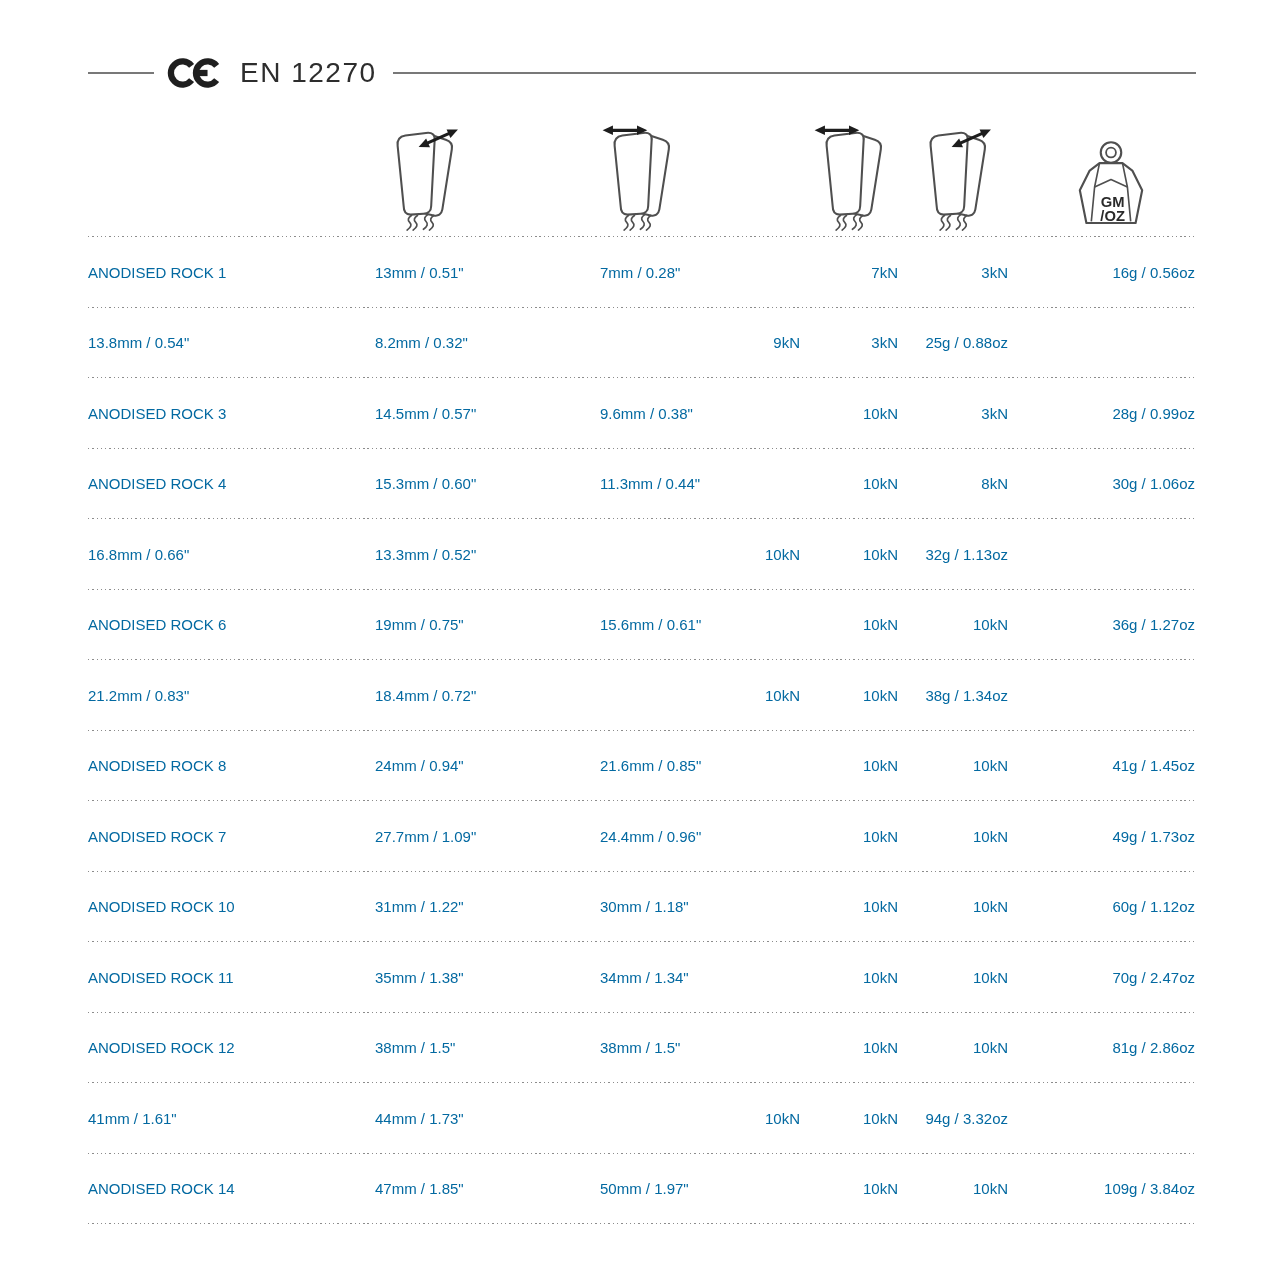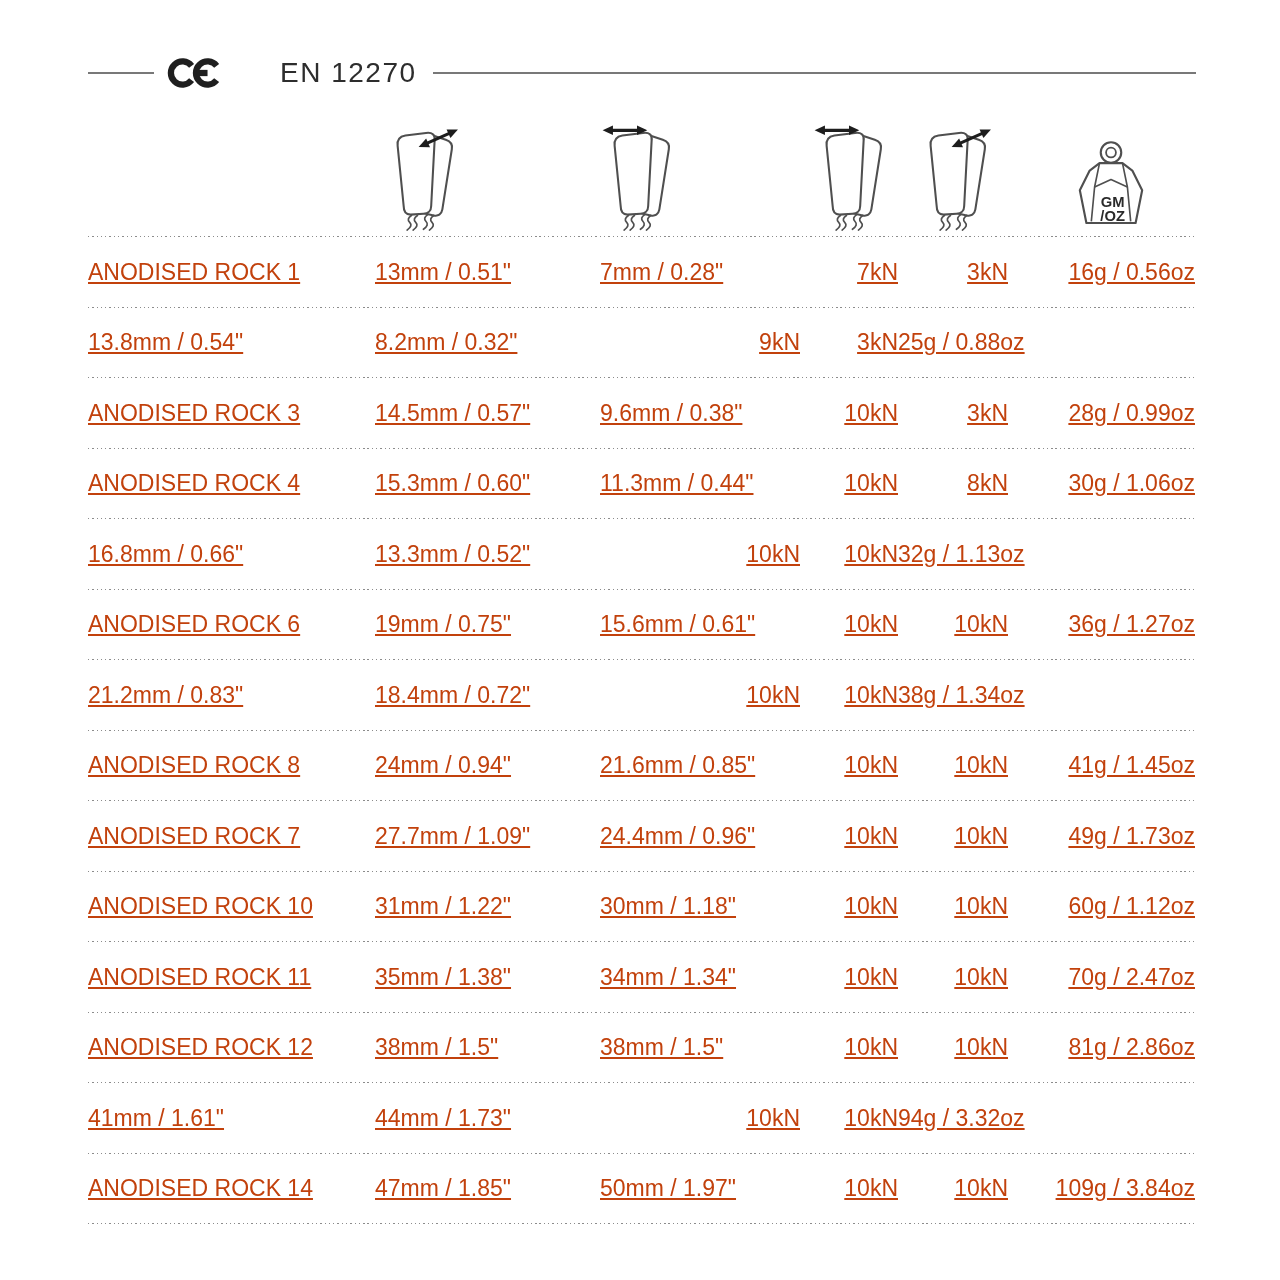--- a/index.html
+++ b/index.html
@@ -5,33 +5,33 @@
   html,body{margin:0;padding:0;background:#fff;}
   body{width:1280px;height:1280px;font-family:"Liberation Sans",sans-serif;}
   .sheet{position:relative;width:1280px;height:1280px;background:#fff;overflow:hidden;}
 
   
   .cert-row{position:absolute;top:56px;left:88px;right:84px;display:flex;align-items:center;}
   .rule{height:2.5px;background:#787878;}
   .rule-left{width:66px;margin-right:14px;}
   .rule-right{flex:1;margin-left:16px;}
   .ce-svg{display:block;margin-right:18px;}
-  .cert-text{font-size:28px;color:#2d2d2d;letter-spacing:1.5px;white-space:nowrap;margin-left:40px;}
+  .cert-text{font-size:28px;color:#2d2d2d;letter-spacing:1.5px;white-space:nowrap;}
 
   
   .spec-table{position:absolute;top:118px;left:88px;width:1107px;}
-  .grid{display:grid;grid-template-columns:287px 225px 200px 98px 110px 187px;text-decoration:underline;}
+  .grid{display:grid;grid-template-columns:287px 225px 200px 98px 110px 187px;}
   .icon-row{height:119px;align-items:end;position:relative;}
   .icon-cell{display:flex;justify-content:center;align-items:flex-end;padding-bottom:5px;}
   .icon-cell.left{justify-content:flex-start;}
   .icon-cell.c2 svg{margin-left:2px;}
   .icon-cell.c3 svg{margin-left:-6px;}
   .icon-cell.c6 svg{margin-left:18px;margin-bottom:2px;}
 
-  .row{height:70.5px;align-items:center;position:relative;font-size:23px;color:#c2410c;}
+  .row{height:70.5px;align-items:center;position:relative;font-size:15px;color:#0369a1;}
   .row::after,.icon-row::after{content:"";position:absolute;left:0;right:0;bottom:0;height:1px;
     background:repeating-linear-gradient(90deg,#8c8c8c 0 1.3px,transparent 1.3px 4.3px);}
   .cell{white-space:nowrap;}
   .cell.center{text-align:right;}
   svg{overflow:visible;}
   svg text{font-family:"Liberation Sans",sans-serif;}
 </style>
 </head>
 <body>
 

